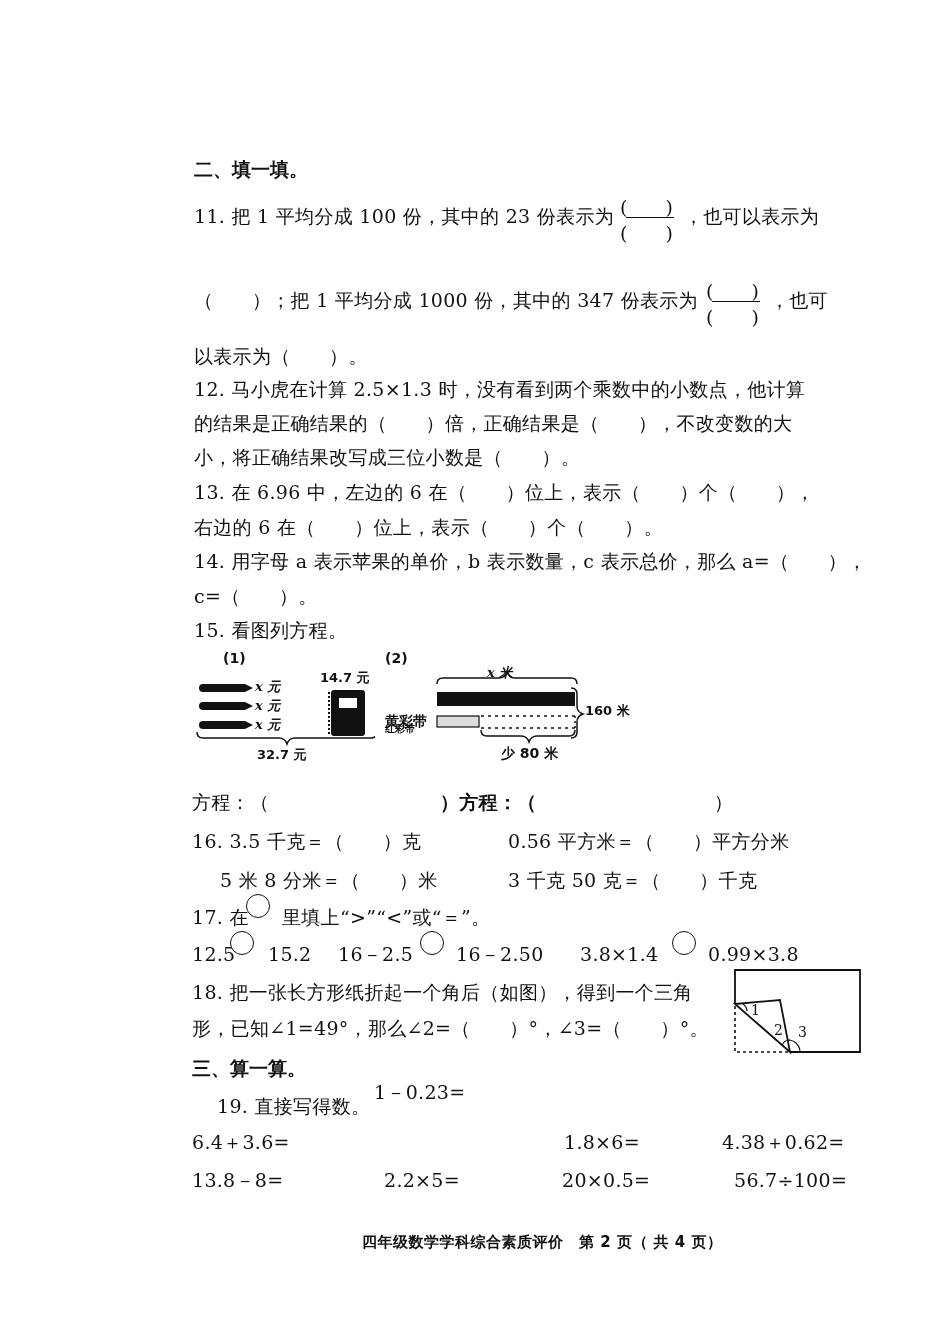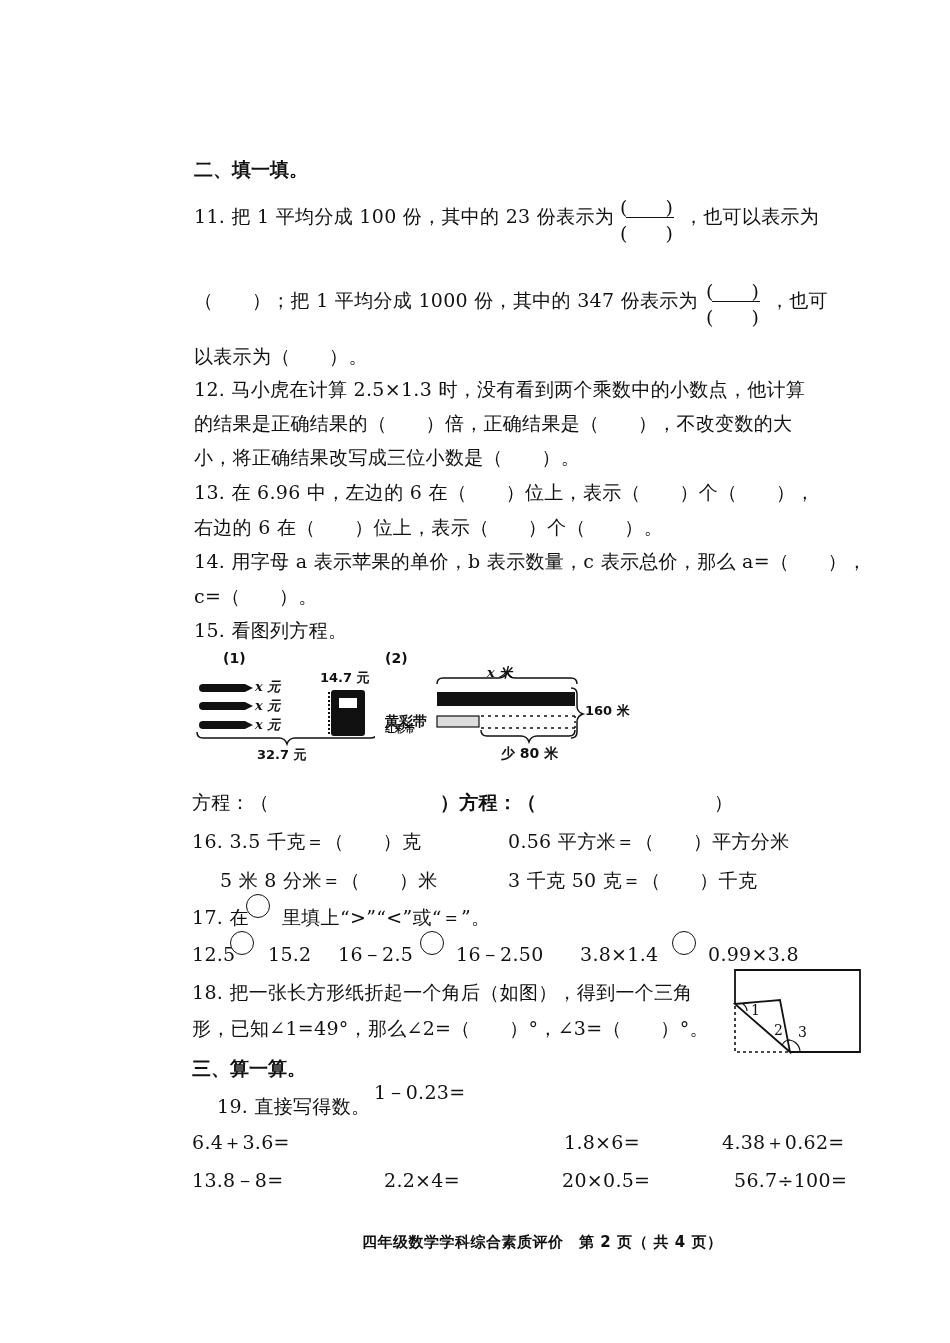--- a/index.html
+++ b/index.html
@@ -151,17 +151,17 @@
 </div>
 
 <div class="abs section-title" style="left:192px; top:1056px;">三、算一算。</div>
 
 <div class="abs txt" style="left:192px; top:1094px;margin-left:25px;">19. 直接写得数。</div>
 <div class="abs txt" style="left:192px; top:1130px;">6.4＋3.6=</div>
 <div class="abs txt" style="left:374px; top:1080px;">1－0.23=</div>
 <div class="abs txt" style="left:564px; top:1130px;">1.8×6=</div>
 <div class="abs txt" style="left:722px; top:1130px;">4.38＋0.62=</div>
 <div class="abs txt" style="left:192px; top:1168px;">13.8－8=</div>
-<div class="abs txt" style="left:384px; top:1168px;">2.2×4=</div>
+<div class="abs txt" style="left:384px; top:1168px;">2.2×5=</div>
 <div class="abs txt" style="left:562px; top:1168px;">20×0.5=</div>
 <div class="abs txt" style="left:734px; top:1168px;">56.7÷100=</div>
 
 <div class="abs footer" style="left:362px; top:1233px;">四年级数学学科综合素质评价　第 2 页（ 共 4 页）</div>
 
 </body></html>

